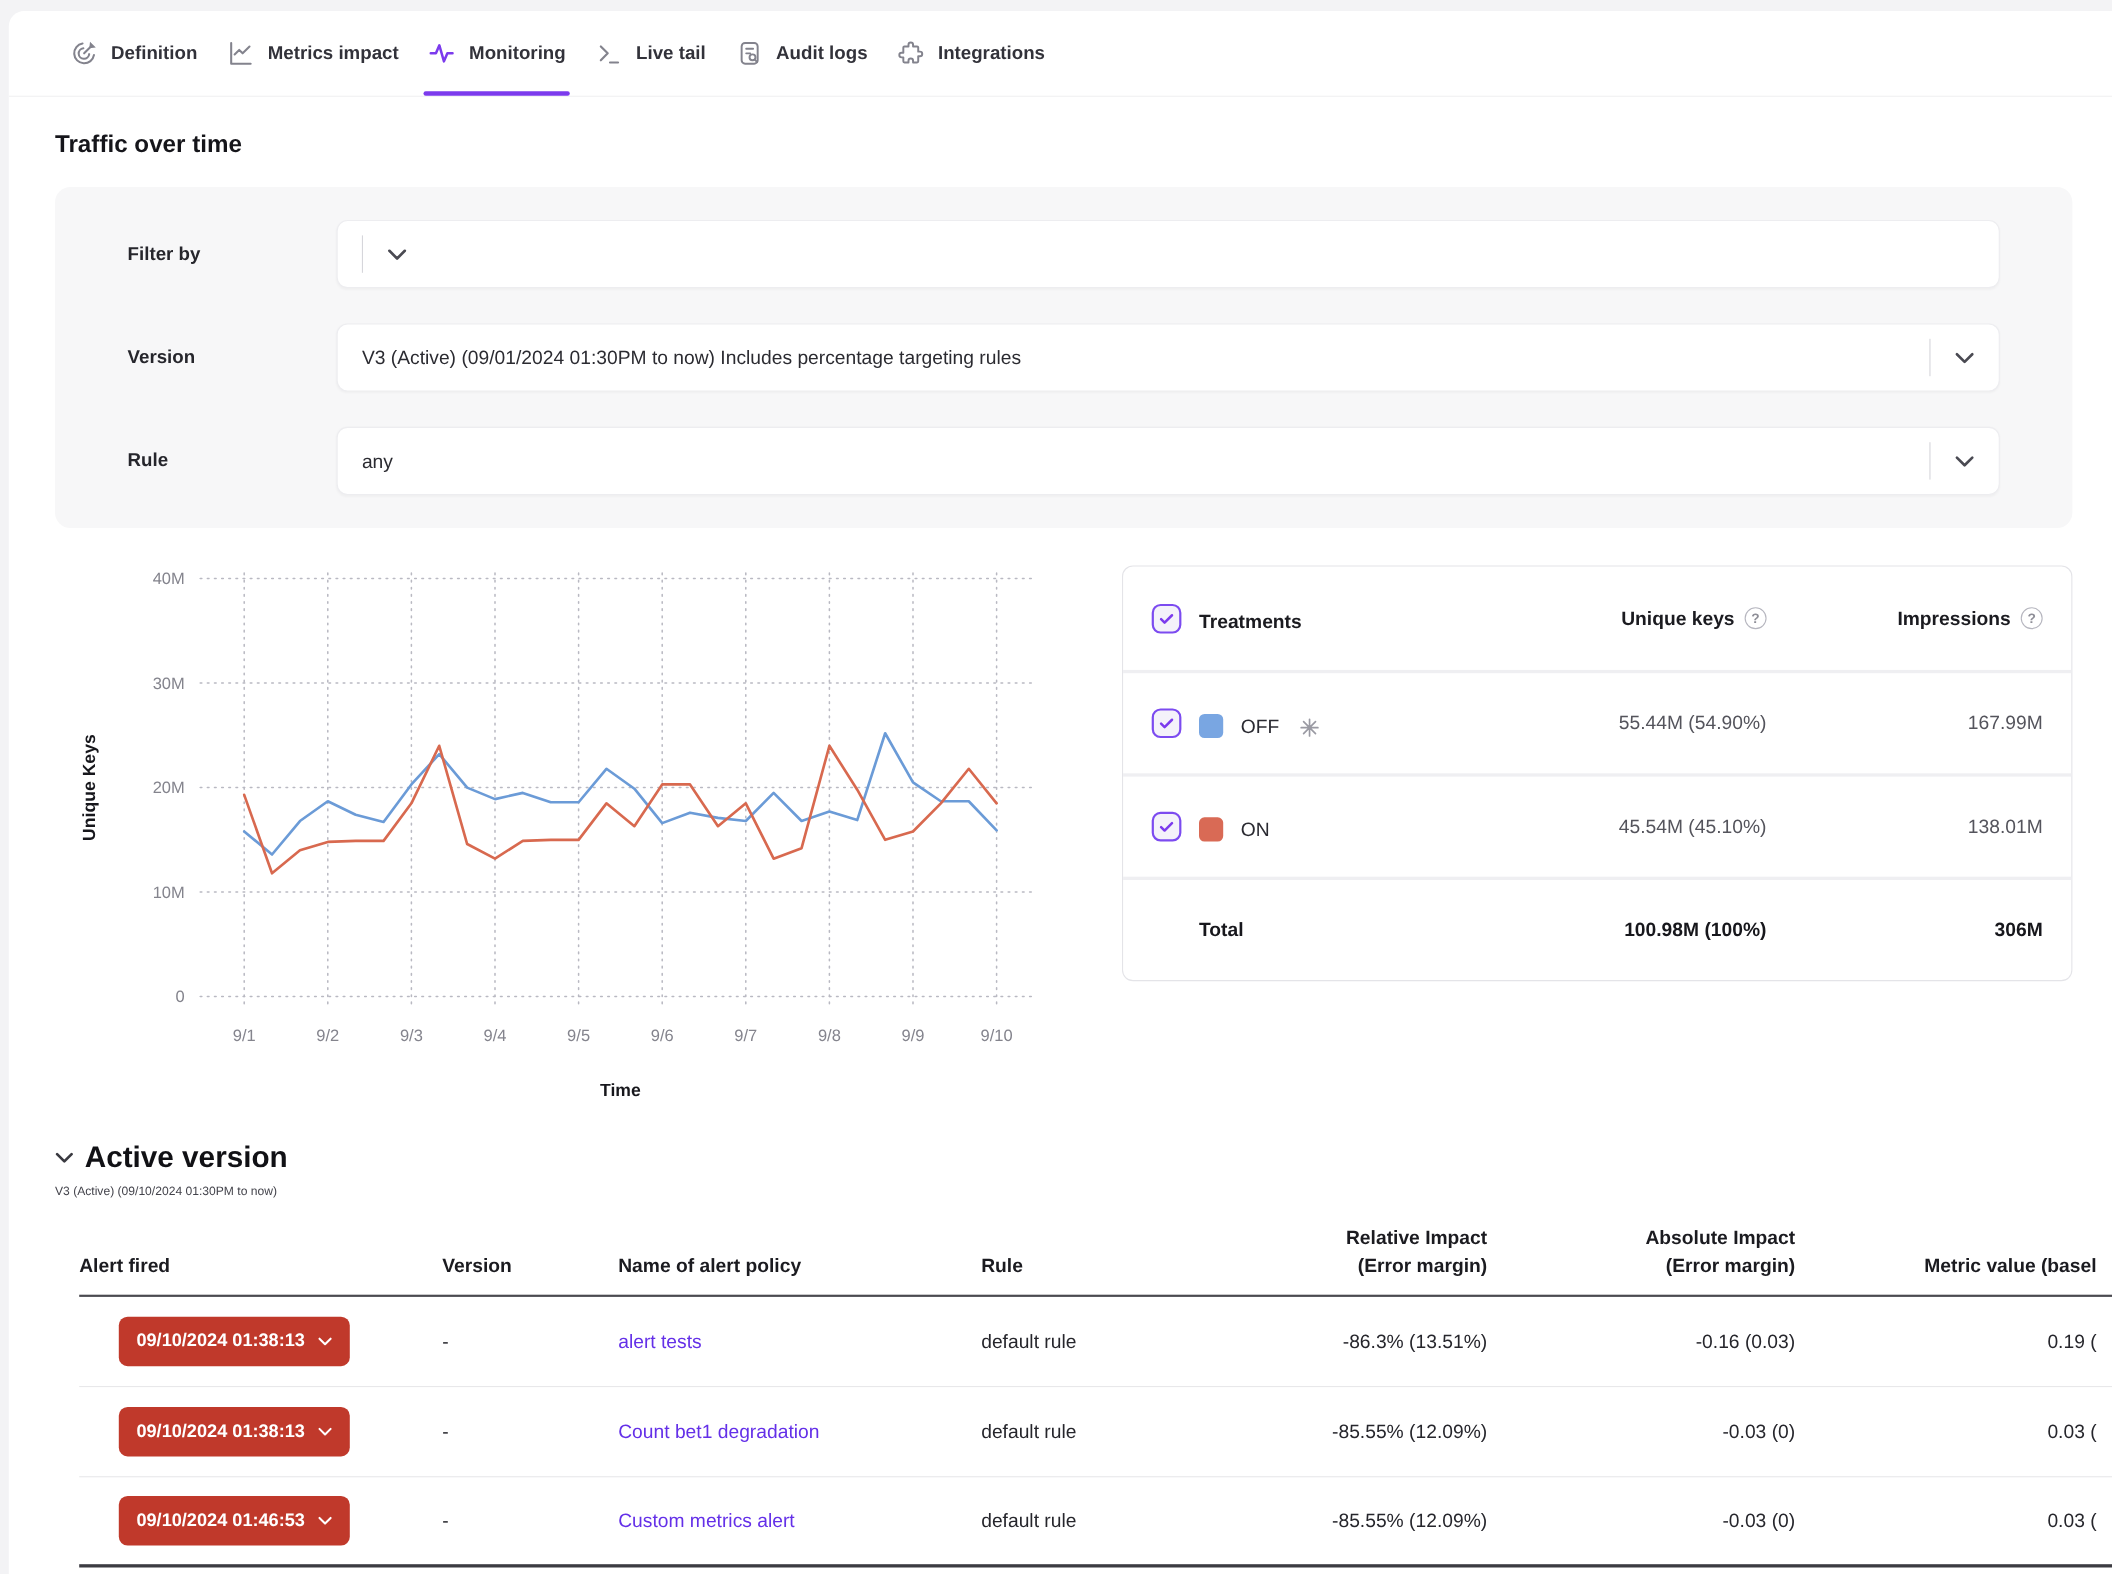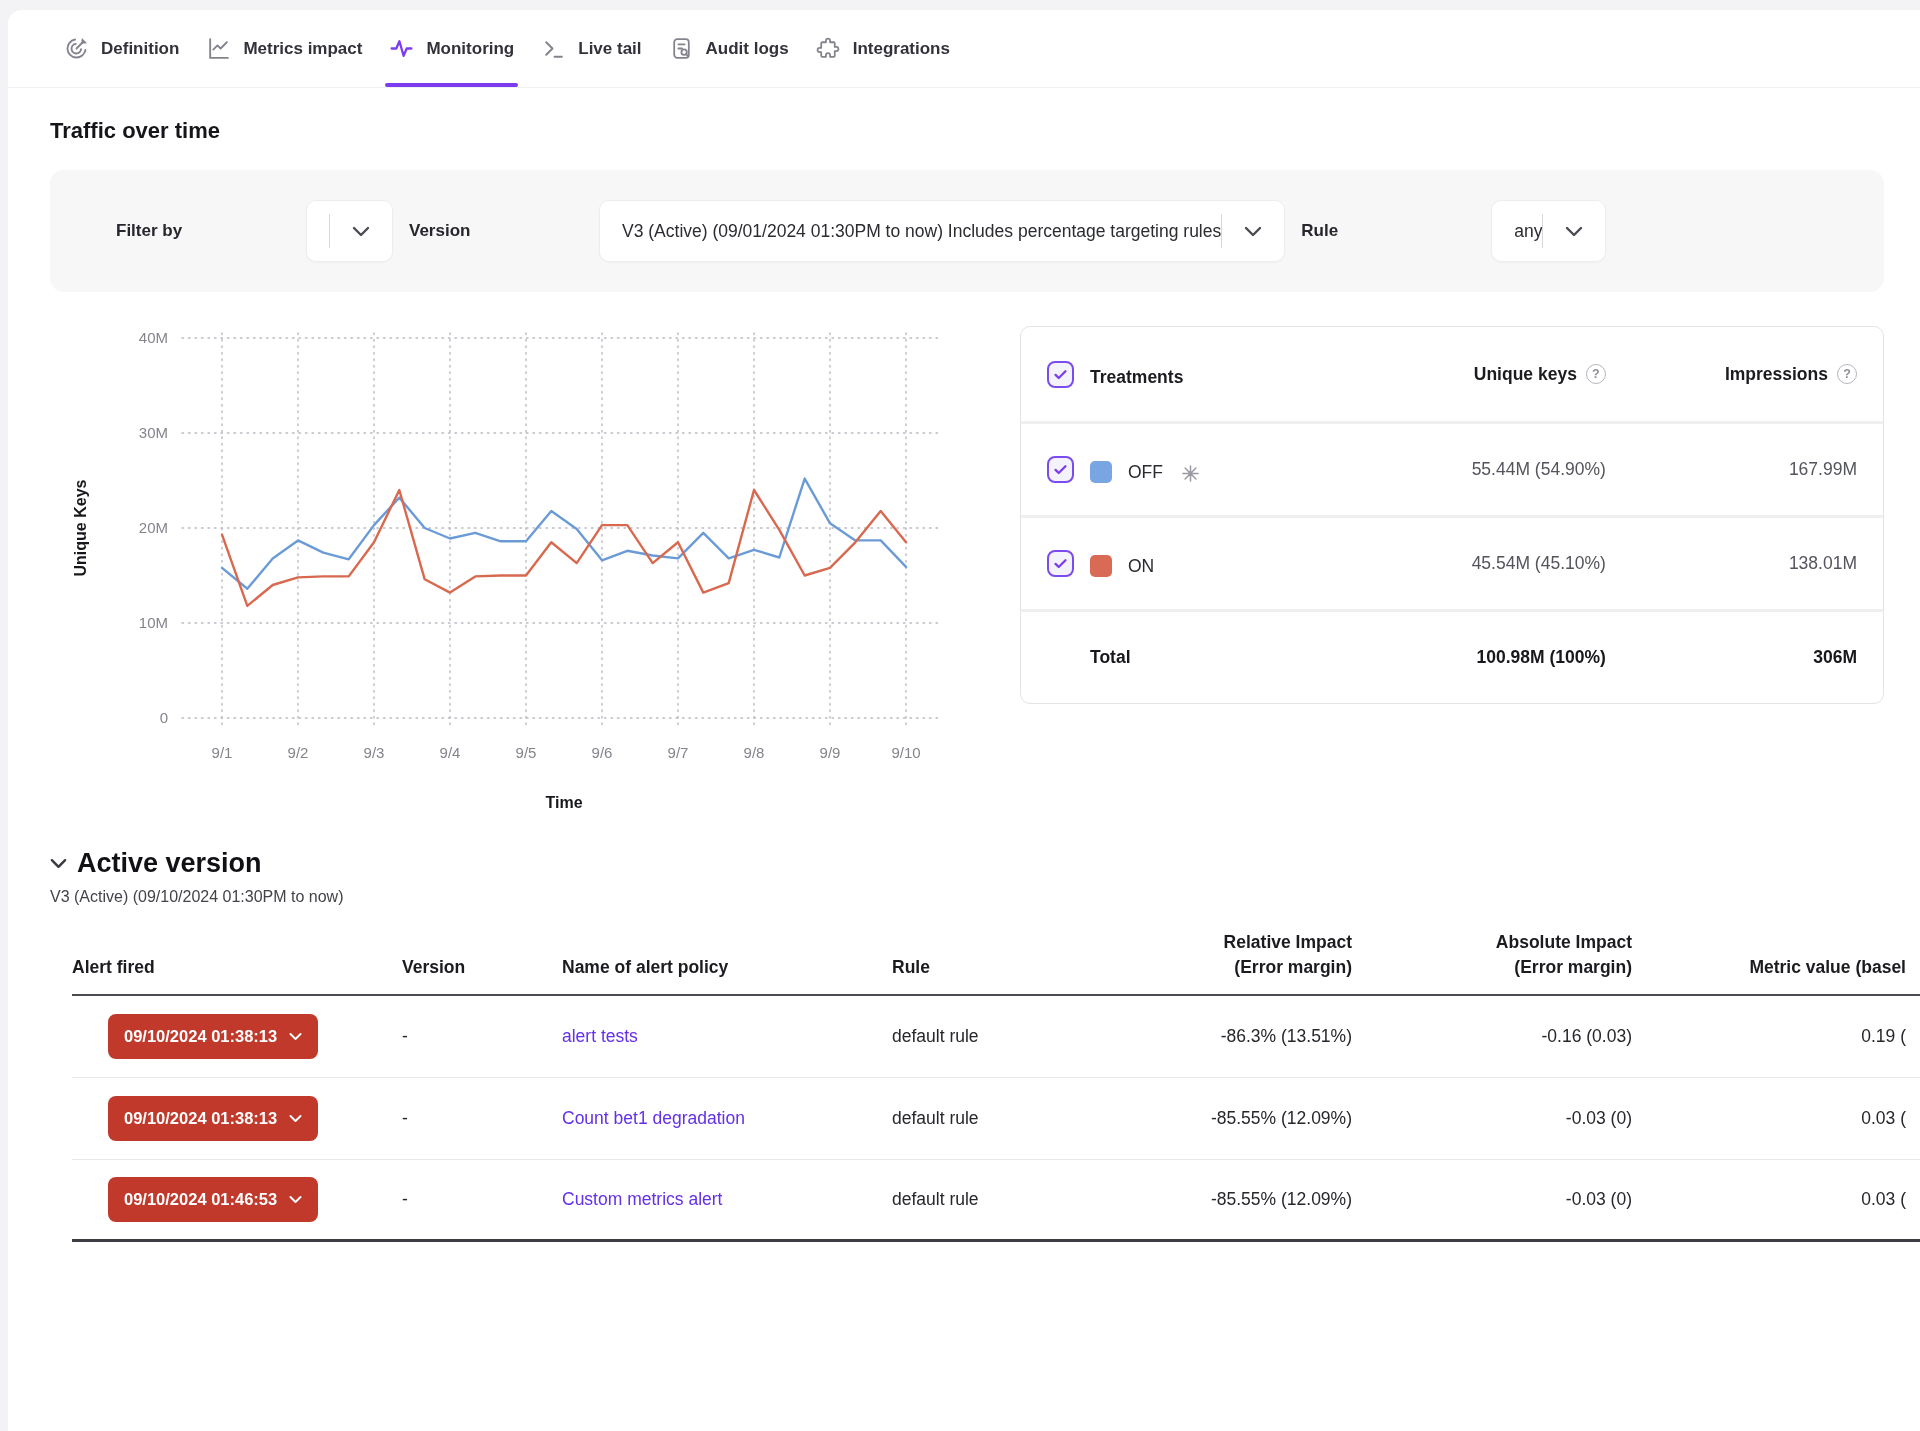--- a/index.html
+++ b/index.html
@@ -10,21 +10,21 @@
   .tabbar { display:flex; align-items:stretch; gap:27px; padding:0 56px; height:78px; border-bottom:1px solid #f0f0f2; }
   .tab { display:flex; align-items:center; gap:12px; font-weight:700; font-size:17px; color:#32323a; position:relative; cursor:pointer; }
   .tab .ticon { width:25px; height:25px; color:#83838d; flex-shrink:0; }
   .tab.active .ticon { color:#7c3bed; }
   .tab.active::after { content:''; position:absolute; left:-4px; right:-4px; bottom:0; height:4px; border-radius:3px; background:#7c3bed; }
 
   main { padding:0 36px 0 42px; }
   .page-title { margin-top:30px; font-size:22px; font-weight:700; color:#15151a; }
 
   
-  .filter-panel { margin-top:26px; background:#f7f7f8; border-radius:14px; padding:30px 66px; display:flex; flex-direction:row; gap:16px; }
+  .filter-panel { margin-top:26px; background:#f7f7f8; border-radius:14px; padding:30px 66px; display:flex; flex-direction:column; gap:32px; }
   .filter-row { display:flex; align-items:center; }
   .filter-label { width:190px; flex-shrink:0; font-weight:700; font-size:17px; color:#26262c; }
   .dropdown { flex:1; height:62px; background:#fff; border:1px solid #ededf0; border-radius:10px; display:flex; align-items:center; padding-left:22px; font-size:17.5px; color:#2b2b31; cursor:pointer; box-shadow:0 1px 2px rgba(0,0,0,0.03); }
   .dd-value { flex:1; }
   .dd-divider { width:1px; height:34px; background:#d6d6db; }
   .dd-caret { width:62px; display:flex; align-items:center; justify-content:center; color:#4a4a52; }
 
   
   .viz-row { display:flex; gap:50px; margin-top:26px; }
   .chart-wrap { width:920px; flex-shrink:0; }
@@ -44,21 +44,21 @@
   .t-total .t-val, .t-total .t-name { font-weight:700; color:#17171c; font-size:17.5px; }
   .cb { width:27px; height:27px; border:2.5px solid #7c4bf0; border-radius:8px; background:#f4f2fa; display:inline-flex; align-items:center; justify-content:center; flex-shrink:0; cursor:pointer; }
   .cb svg { width:17px; height:17px; }
   .swatch { width:22px; height:22px; border-radius:5px; flex-shrink:0; }
   .help { width:20px; height:20px; border:1.5px solid #b6b6bf; border-radius:50%; color:#8e8e97; font-size:12.5px; font-weight:700; display:inline-flex; align-items:center; justify-content:center; flex-shrink:0; cursor:pointer; }
   .asterisk { color:#9a9aa3; margin-left:2px; }
 
   
   .section-title { margin-top:26px; display:flex; align-items:center; gap:10px; font-size:27px; font-weight:700; color:#111115; }
   .section-title .caret { color:#3a3a41; display:flex; }
-  .section-sub { margin-top:9px; font-size:16px; color:#43434b; }
+  .section-sub { margin-top:9px; font-size:11px; color:#43434b; }
 
   
   .alert-table { margin:24px 0 0 22px; margin-right:-36px; }
   .at-row { display:flex; align-items:center; }
   .at-head { align-items:flex-end; padding-bottom:13px; border-bottom:2px solid #4a4a50; font-weight:700; font-size:17.5px; color:#1b1b20; line-height:1.45; }
   .c1 { flex:0 0 330px; } .c2 { flex:0 0 160px; } .c3 { flex:0 0 330px; } .c4 { flex:0 0 210px; }
   .c5 { flex:0 0 250px; text-align:right; } .c6 { flex:0 0 280px; text-align:right; }
   .c7 { flex:1; text-align:right; padding-right:14px; white-space:nowrap; overflow:hidden; }
   .at-body { border-bottom:1px solid #e8e8ea; min-height:82px; font-size:17.5px; color:#26262c; }
   .at-body:last-child { border-bottom:3px solid #3c3c42; }

